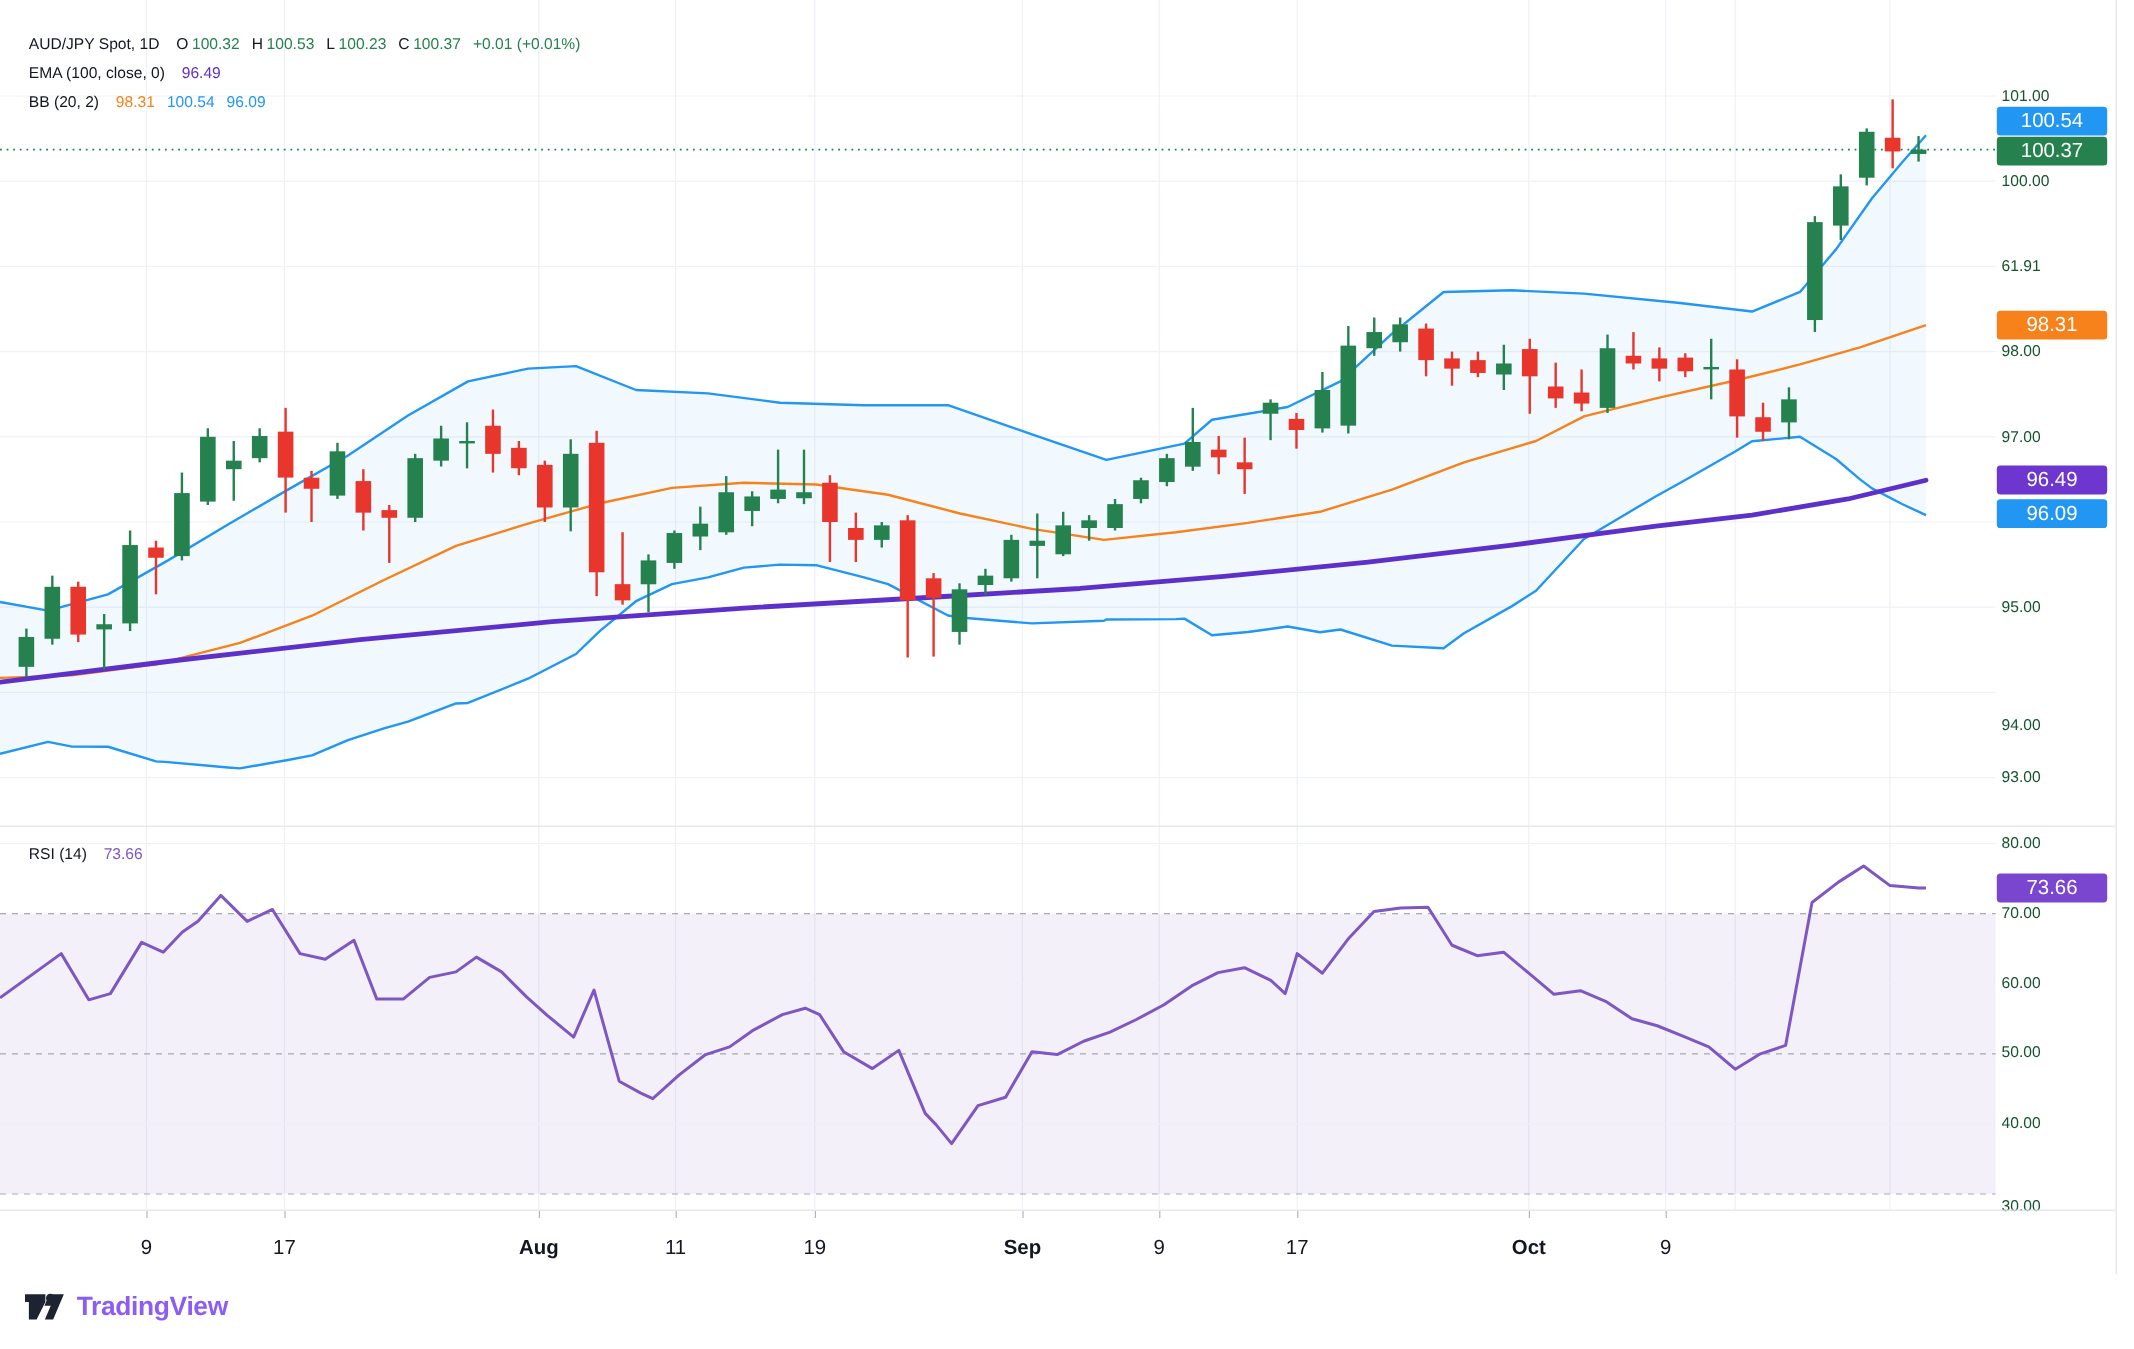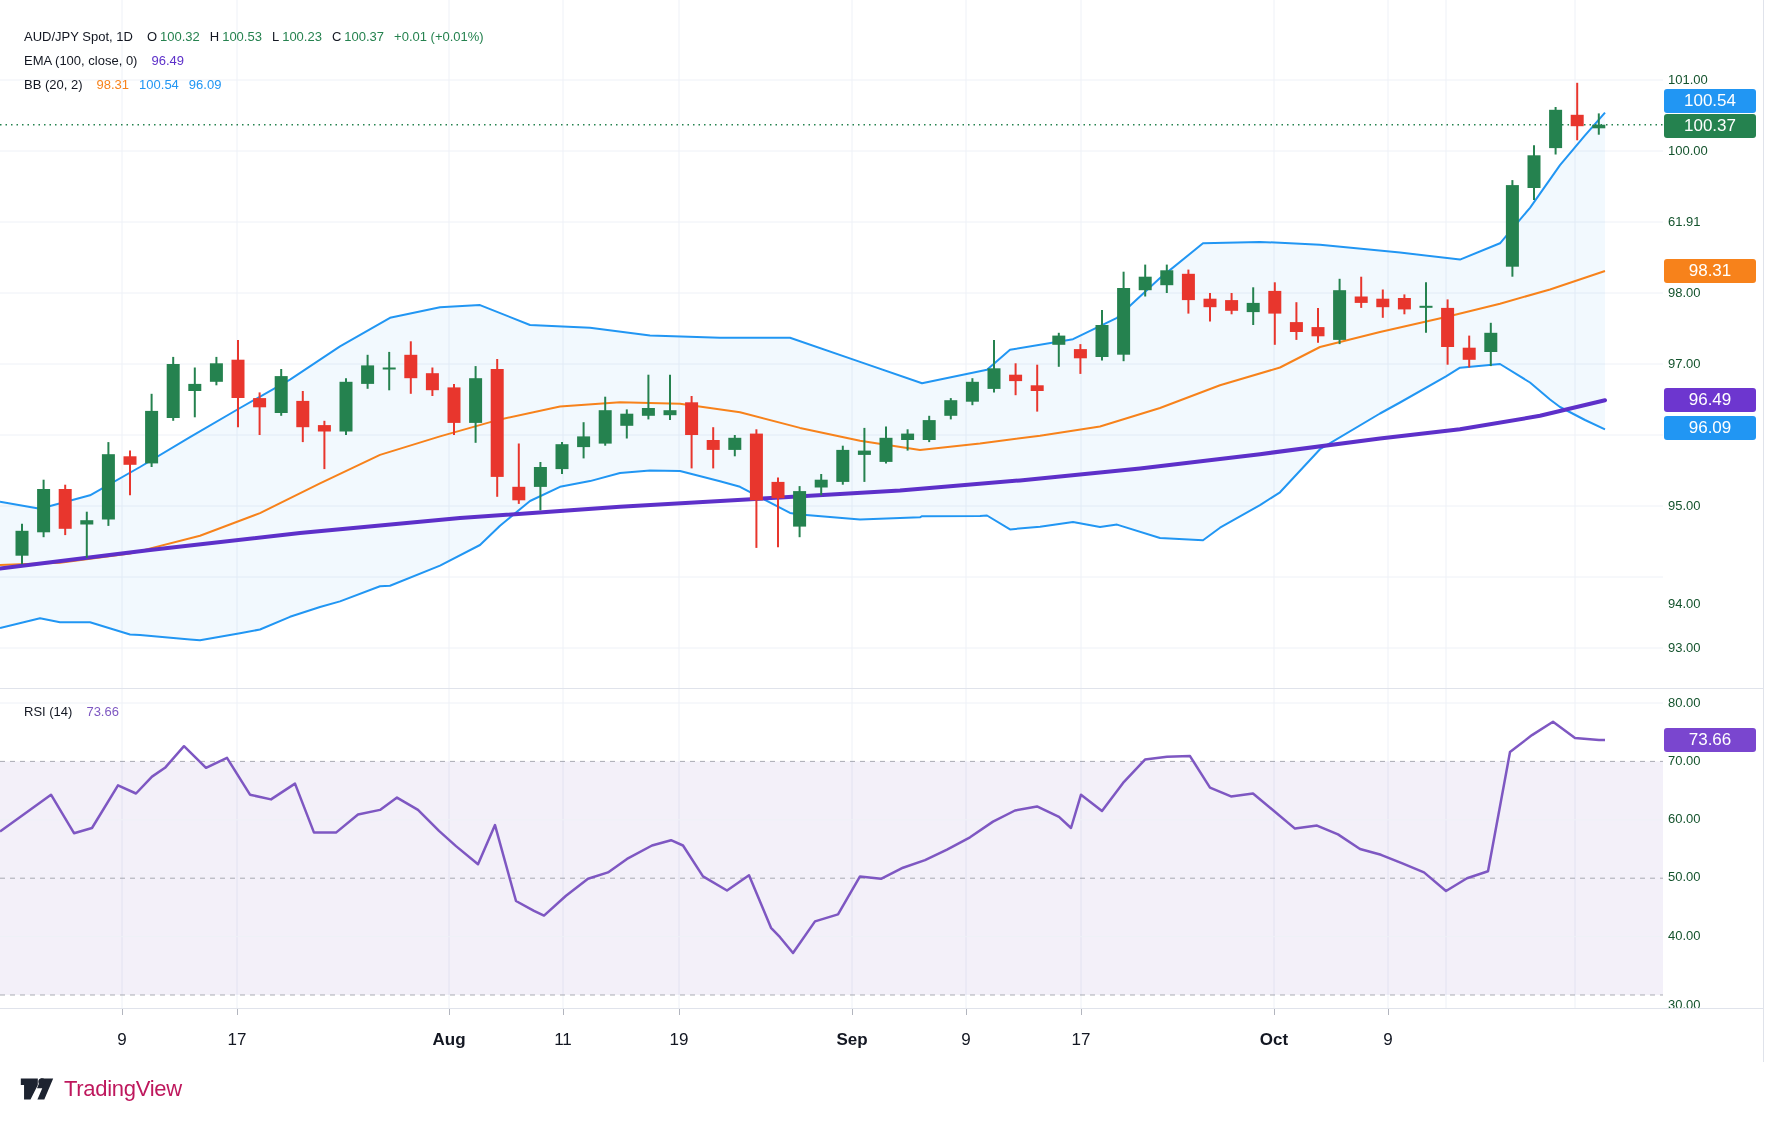--- a/index.html
+++ b/index.html
@@ -15,21 +15,21 @@
               font-size:13px;color:#14532d;z-index:2;}
   .badge{position:absolute;left:1664px;width:92px;height:24px;line-height:24px;border-radius:3px;
          font-size:17px;color:#fff;text-align:center;z-index:4;}
   .time-label{position:absolute;top:1028px;height:24px;line-height:24px;font-size:17px;
               transform:translateX(-50%);color:#131722;z-index:2;}
   .time-label.bold{font-weight:bold;}
   .tick{position:absolute;width:1px;height:6px;top:1009px;background:#b2b5be;z-index:2;}
   .divider{position:absolute;left:0;height:1px;background:#e0e3eb;z-index:3;}
   #right-border{position:absolute;top:0;width:1px;height:1062px;background:#e0e3eb;z-index:3;}
   #logo{position:absolute;left:20px;top:1076px;display:flex;align-items:center;gap:10px;z-index:5;}
-  #logo-text{font-size:22px;font-weight:400;color:#be185d;letter-spacing:-0.3px;}
+  #logo-text{font-size:22px;font-weight:700;color:#8b5cf6;letter-spacing:-0.3px;}
 </style>
 </head>
 <body>
 
 <div id="app">
   <svg id="chart-svg" width="1778" height="1124">
       <line x1="0" y1="80" x2="1663" y2="80" stroke="#eef1f7" stroke-width="1"></line>
       <line x1="0" y1="151" x2="1663" y2="151" stroke="#eef1f7" stroke-width="1"></line>
       <line x1="0" y1="222" x2="1663" y2="222" stroke="#eef1f7" stroke-width="1"></line>
       <line x1="0" y1="293" x2="1663" y2="293" stroke="#eef1f7" stroke-width="1"></line>

